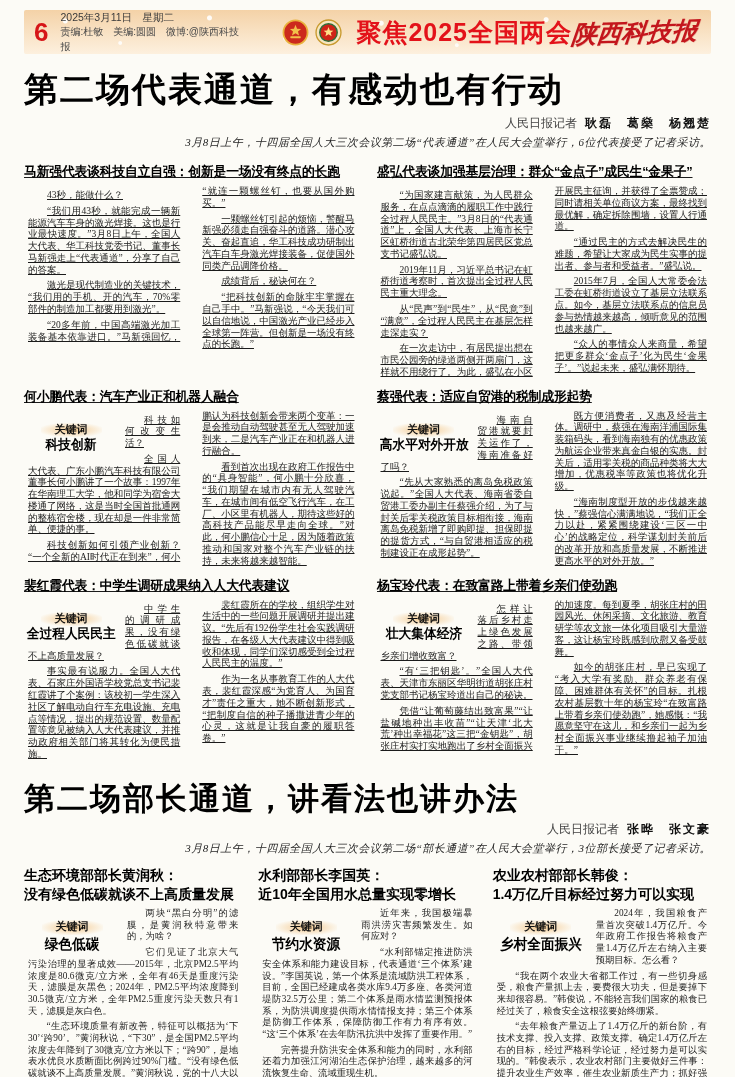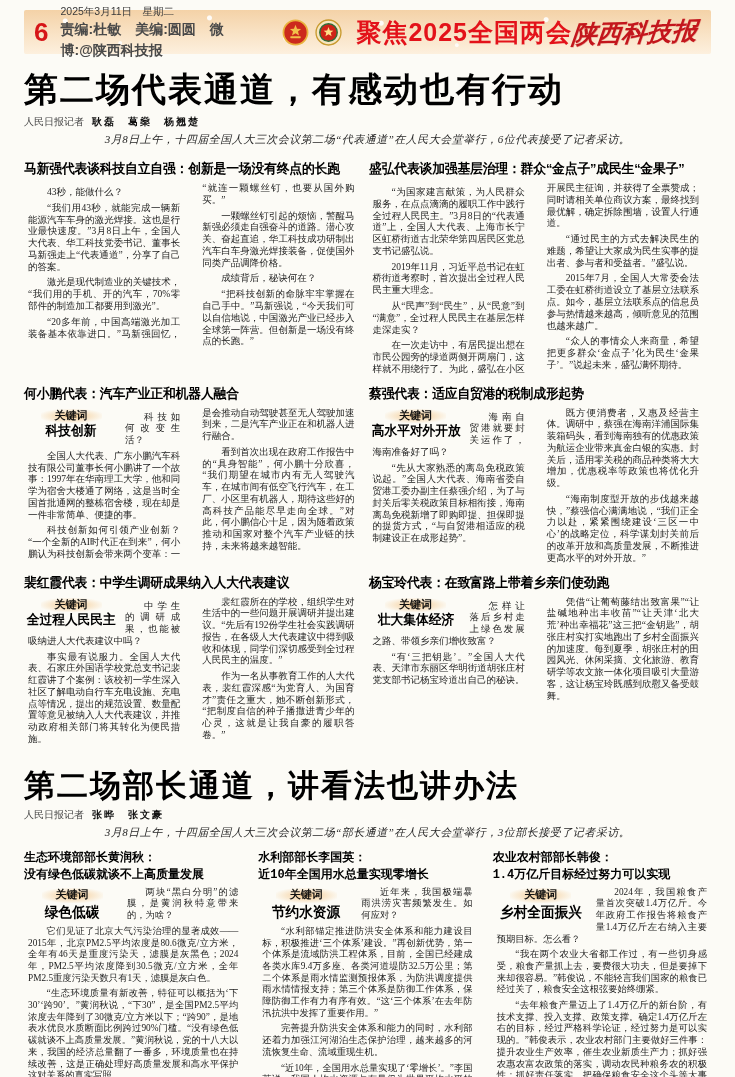--- a/index.html
+++ b/index.html
@@ -22,62 +22,62 @@
       radial-gradient(circle 2px at 63% 80%, rgba(255,255,255,.85) 0 1.4px, transparent 2.4px),
       radial-gradient(circle 3px at 76% 22%, rgba(255,255,255,.9) 0 2px, transparent 3px),
       radial-gradient(circle 2px at 88% 60%, rgba(255,255,255,.85) 0 1.5px, transparent 2.5px),
       radial-gradient(circle 3px at 96% 35%, rgba(255,255,255,.9) 0 2px, transparent 3px),
       linear-gradient(180deg,#f4d2a7 0%, #f9e3c6 55%, #fdf0de 100%);
     border-radius:2px;
   }
   .pagenum { font-family:"Liberation Sans",sans-serif; font-weight:900; font-size:26px; color:#d61518; margin-right:12px; }
   .meta { line-height:1.45; }
   .meta .date  { font-size:10.5px; font-weight:normal; color:#3a3a3a; font-family:"Liberation Sans",sans-serif;}
-  .meta .staff { font-size:14px;  color:#4a4a4a; font-family:"Liberation Sans",sans-serif;font-weight:bold;}
+  .meta .staff { font-size:10px;  color:#4a4a4a; font-family:"Liberation Sans",sans-serif;}
   .topbar-center { display:flex; align-items:center; gap:6px; margin:2px auto; padding-left:40px;}
   .emblem { display:inline-flex; }
   .section-title {
     font-family:"Liberation Sans",sans-serif; font-weight:900; font-size:25px;
     color:#e3121a; letter-spacing:1px; margin-left:8px; white-space:nowrap;
   }
   .masthead {
     margin-left:auto; font-style:italic; font-weight:bold; font-size:25px;
     color:#c3161c; transform:skewX(-8deg) rotate(-2deg); white-space:nowrap;
     text-shadow:0.5px 0.5px 0 rgba(195,22,28,.35); padding-right:4px;
   }
   
   .lead-head {
     font-family:"Liberation Sans",sans-serif; font-weight:900;
     color:#000; letter-spacing:2px; line-height:1.15;
   }
   h1.lead-head { font-size:34px; margin:16px 0 6px; }
   h1.lead-head.second { font-size:31px; margin:20px 0 5px; }
-  .byline { text-align:left; font-size:10px; color:#444; margin-bottom:3px; font-family:Liberation Serif, serif;}
+  .byline { text-align:right; font-size:12px; color:#444; margin-bottom:3px; font-family:Liberation Serif, serif;}
   .byline b { color:#111; margin-left:8px; letter-spacing:2px;}
-  .intro { text-align:center; font-style:italic; font-size:11px; color:#272727; margin-bottom:4px; letter-spacing:.5px;}
-  
-  .row2 { display:flex; flex-wrap:wrap; column-gap:10px; }
+  .intro { text-align:right; font-style:italic; font-size:11px; color:#272727; margin-bottom:4px; letter-spacing:.5px;}
+  
+  .row2 { display:flex; flex-wrap:wrap; column-gap:18px;text-decoration:underline; }
   .row2 .story { width:calc(50% - 9px); margin-top:9px; }
   .row3 { display:flex; gap:16px; margin-top:10px; }
   .story3 { flex:1; min-width:0; }
   .story-title {
     font-family:"Liberation Sans",sans-serif; font-weight:900; font-size:13.5px; color:#000;
     white-space:nowrap; transform:scaleX(.95); transform-origin:0 50%;
     margin-bottom:5px; letter-spacing:-.2px;
   }
   .story3-title {
-    font-family:Liberation Mono, monospace; font-weight:900; font-size:12px; color:#000;
+    font-family:Liberation Sans, sans-serif; font-weight:900; font-size:14px; color:#000;
     line-height:1.35; margin-bottom:1px;
   }
   .story-body { font-size:9.5px; line-height:1.24; text-align:justify; color:#1c1c1c; }
   .cols2 { column-count:2; column-gap:14px; }
   .story-body p { text-indent:2em; margin:4px; }
   .story3 .story-body { font-size:9.3px; line-height:1.26; }
   
-  .kw { float:left; width:94px; margin:1px 7px 2px 0; text-align:center; }
+  .kw { float:left; width:94px; margin:12px 7px 2px 0; text-align:center; }
   .kw-label {
     display:inline-block; font-family:"Liberation Sans",sans-serif; font-weight:bold; font-size:11px; color:#111;
     padding:0 14px 1px; background:radial-gradient(ellipse at center, #f4c98e 0%, rgba(244,201,142,0) 78%);
   }
   .kw-word { font-family:"Liberation Sans",sans-serif; font-weight:900; font-size:13.5px; color:#000; white-space:nowrap; transform:scaleX(.94); transform-origin:50% 50%;}
   .story3 .kw { width:96px; }
   .story3 .kw-word { font-size:14.5px; }
 </style>
 </head>
 <body>
@@ -182,39 +182,40 @@
       </article>
 
       <article class="story">
         <h2 class="story-title">裴红霞代表：中学生调研成果纳入人大代表建议</h2>
         <div class="story-body cols2">
           <div class="kw">
             <div class="kw-label">关键词</div>
             <div class="kw-word">全过程人民民主</div>
           </div>
           <div class="paras">
-              <p>中学生的调研成果，也能被吸纳进人大代表建议中吗？</p>
+              <p>中学生的调研成果，没有绿色低碳就谈不上高质量发展？</p>
               <p>事实最有说服力。全国人大代表、石家庄外国语学校党总支书记裴红霞讲了个案例：该校初一学生深入社区了解电动自行车充电设施、充电点等情况，提出的规范设置、数量配置等意见被纳入人大代表建议，并推动政府相关部门将其转化为便民措施。</p>
               <p>裴红霞所在的学校，组织学生对生活中的一些问题开展调研并提出建议。“先后有192份学生社会实践调研报告，在各级人大代表建议中得到吸收和体现，同学们深切感受到全过程人民民主的温度。”</p>
               <p>作为一名从事教育工作的人大代表，裴红霞深感“为党育人、为国育才”责任之重大，她不断创新形式，“把制度自信的种子播撒进青少年的心灵，这就是让我自豪的履职答卷。”</p>
             </div>
         </div>
       </article>
 
       <article class="story">
         <h2 class="story-title">杨宝玲代表：在致富路上带着乡亲们使劲跑</h2>
         <div class="story-body cols2">
           <div class="kw">
             <div class="kw-label">关键词</div>
             <div class="kw-word">壮大集体经济</div>
           </div>
           <div class="paras">
               <p>怎样让落后乡村走上绿色发展之路、带领乡亲们增收致富？</p>
               <p>“有‘三把钥匙’。”全国人大代表、天津市东丽区华明街道胡张庄村党支部书记杨宝玲道出自己的秘诀。</p>
               <p>凭借“让葡萄藤结出致富果”“让盐碱地种出丰收苗”“让天津‘北大荒’种出幸福花”这三把“金钥匙”，胡张庄村实打实地跑出了乡村全面振兴的加速度。每到夏季，胡张庄村的田园风光、休闲采摘、文化旅游、教育研学等农文旅一体化项目吸引大量游客，这让杨宝玲既感到欣慰又备受鼓舞。</p>
+              <p>如今的胡张庄村，早已实现了“考入大学有奖励、群众养老有保障、困难群体有关怀”的目标。扎根农村基层数十年的杨宝玲“在致富路上带着乡亲们使劲跑”，她感慨：“我愿意坚守在这儿，和乡亲们一起为乡村全面振兴事业继续撸起袖子加油干。”</p>
             </div>
         </div>
       </article>
 
     </div>
   </section>
 
   <section>
     <h1 class="lead-head second">第二场部长通道，讲看法也讲办法</h1>
     <div class="byline">
@@ -248,21 +249,21 @@
           <span>水利部部长李国英：</span><br>
           <span>近10年全国用水总量实现零增长</span>
         </h3>
         <div class="story-body">
           <div class="kw">
             <div class="kw-label">关键词</div>
             <div class="kw-word">节约水资源</div>
           </div>
           <div class="paras">
               <p>近年来，我国极端暴雨洪涝灾害频繁发生。如何应对？</p>
-              <p>“水利部锚定推进防洪安全体系和能力建设目标，积极推进‘三个体系’建设。”再创新优势，第一个体系是流域防洪工程体系，目前，全国已经建成各类水库9.4万多座、各类河道堤防32.5万公里；第二个体系是雨水情监测预报体系，为防洪调度提供雨水情情报支持；第三个体系是防御工作体系，保障防御工作有力有序有效。“这‘三个体系’在去年防汛抗洪中发挥了重要作用。”</p>
+              <p>“水利部锚定推进防洪安全体系和能力建设目标，代表通道‘三个体系’建设。”李国英说，第一个体系是流域防洪工程体系，目前，全国已经建成各类水库9.4万多座、各类河道堤防32.5万公里；第二个体系是雨水情监测预报体系，为防洪调度提供雨水情情报支持；第三个体系是防御工作体系，保障防御工作有力有序有效。“这‘三个体系’在去年防汛抗洪中发挥了重要作用。”</p>
               <p>完善提升防洪安全体系和能力的同时，水利部还着力加强江河湖泊生态保护治理，越来越多的河流恢复生命、流域重现生机。</p>
               <p>“近10年，全国用水总量实现了‘零增长’。”李国英说，我国人均水资源占有量仅为世界平均水平的35%，“我们坚持节水优先方针，强化水资源刚性约束，以水定城、以水定地、以水定人、以水定产，大力提升水资源节约集约利用能力，使水资源开发利用强度不超过江河湖泊承载能力，实现‘还水于河’。”</p>
             </div>
         </div>
       </article>
 
       <article class="story3">
         <h3 class="story3-title">
           <span>农业农村部部长韩俊：</span><br>
           <span>1.4万亿斤目标经过努力可以实现</span>

